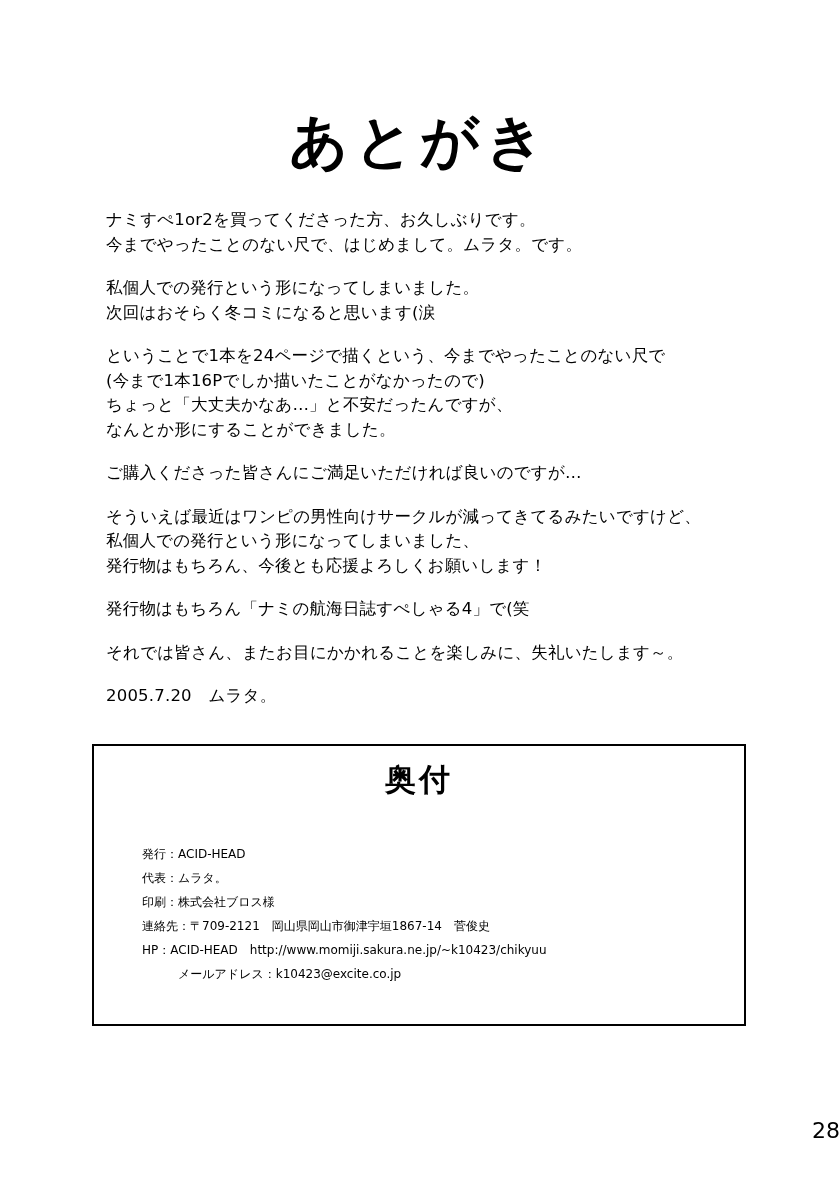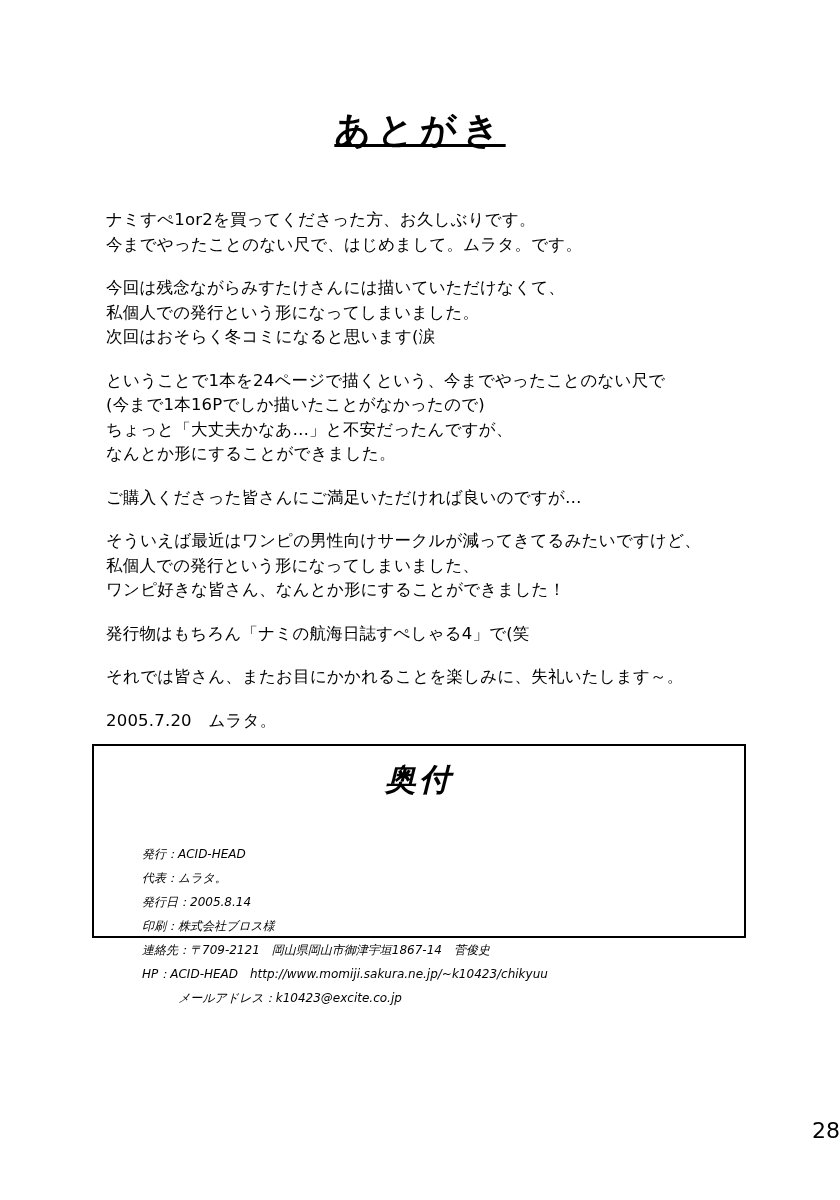--- a/index.html
+++ b/index.html
@@ -21,26 +21,25 @@
     inset: 0;
   }
 
   
   .afterword-title {
     position: absolute;
     top: 112px;
     left: 0;
     width: 840px;
     text-align: center;
-    font-size: 36px;
+    font-size: 58px;
     font-weight: bold;
     letter-spacing: 6px;
     line-height: 1;
     font-family: "DejaVu Sans", "Liberation Sans", sans-serif;
-    text-decoration: underline;
   }
 
   
   .body-text {
     position: absolute;
     top: 208px;
     left: 106px;
     width: 640px;
     font-size: 16.5px;
     line-height: 24.5px;
@@ -60,24 +59,23 @@
   .signature {
     margin-top: 2px;
   }
 
   
   .colophon {
     position: absolute;
     top: 744px;
     left: 92px;
     width: 654px;
-    height: 194px;
+    height: 282px;
     border: 2px solid #000000;
     box-sizing: border-box;
-    font-style: italic;
   }
   .colophon-title {
     position: absolute;
     top: 18px;
     left: 0;
     width: 100%;
     text-align: center;
     font-size: 31px;
     font-weight: bold;
     letter-spacing: 3px;
@@ -119,40 +117,39 @@
   <div class="afterword-title">あとがき</div>
 
   <div class="body-text">
 
     <p class="para">
       <span class="line">ナミすぺ1or2を買ってくださった方、お久しぶりです。</span>
       <span class="line">今までやったことのない尺で、はじめまして。ムラタ。です。</span>
     </p>
 
     <p class="para">
-      <span class="line">今回は残念ながらみすたけさんには描いていただけなくて、</span>
       <span class="line">私個人での発行という形になってしまいました。</span>
       <span class="line">次回はおそらく冬コミになると思います(涙</span>
     </p>
 
     <p class="para">
       <span class="line">ということで1本を24ページで描くという、今までやったことのない尺で</span>
       <span class="line">(今まで1本16Pでしか描いたことがなかったので)</span>
       <span class="line">ちょっと「大丈夫かなあ…」と不安だったんですが、</span>
       <span class="line">なんとか形にすることができました。</span>
     </p>
 
     <p class="para">
       <span class="line">ご購入くださった皆さんにご満足いただければ良いのですが…</span>
     </p>
 
     <p class="para">
       <span class="line">そういえば最近はワンピの男性向けサークルが減ってきてるみたいですけど、</span>
       <span class="line">私個人での発行という形になってしまいました、</span>
-      <span class="line">ワンピ好きな皆さん、なんとか形にすることができました！</span>
+      <span class="line">発行物はもちろん、今後とも応援よろしくお願いします！</span>
     </p>
 
     <p class="para">
       <span class="line">発行物はもちろん「ナミの航海日誌すぺしゃる4」で(笑</span>
     </p>
 
     <p class="para">
       <span class="line">それでは皆さん、またお目にかかれることを楽しみに、失礼いたします～。</span>
     </p>
 
@@ -160,21 +157,20 @@
       <span class="line">2005.7.20　ムラタ。</span>
     </p>
 
   </div>
 
   <div class="colophon">
     <div class="colophon-title">奥付</div>
     <div class="colophon-list">
       <span class="line">発行：ACID-HEAD</span>
       <span class="line">代表：ムラタ。</span>
-      <span class="line">発行日：2005.8.14</span>
       <span class="line">印刷：株式会社ブロス様</span>
       <span class="line">連絡先：〒709-2121　岡山県岡山市御津宇垣1867-14　菅俊史</span>
       <span class="line">HP：ACID-HEAD　http://www.momiji.sakura.ne.jp/~k10423/chikyuu</span>
       <span class="line indent">メールアドレス：k10423@excite.co.jp</span>
     </div>
   </div>
 
   <div class="page-number">28</div>
 
 </div>

